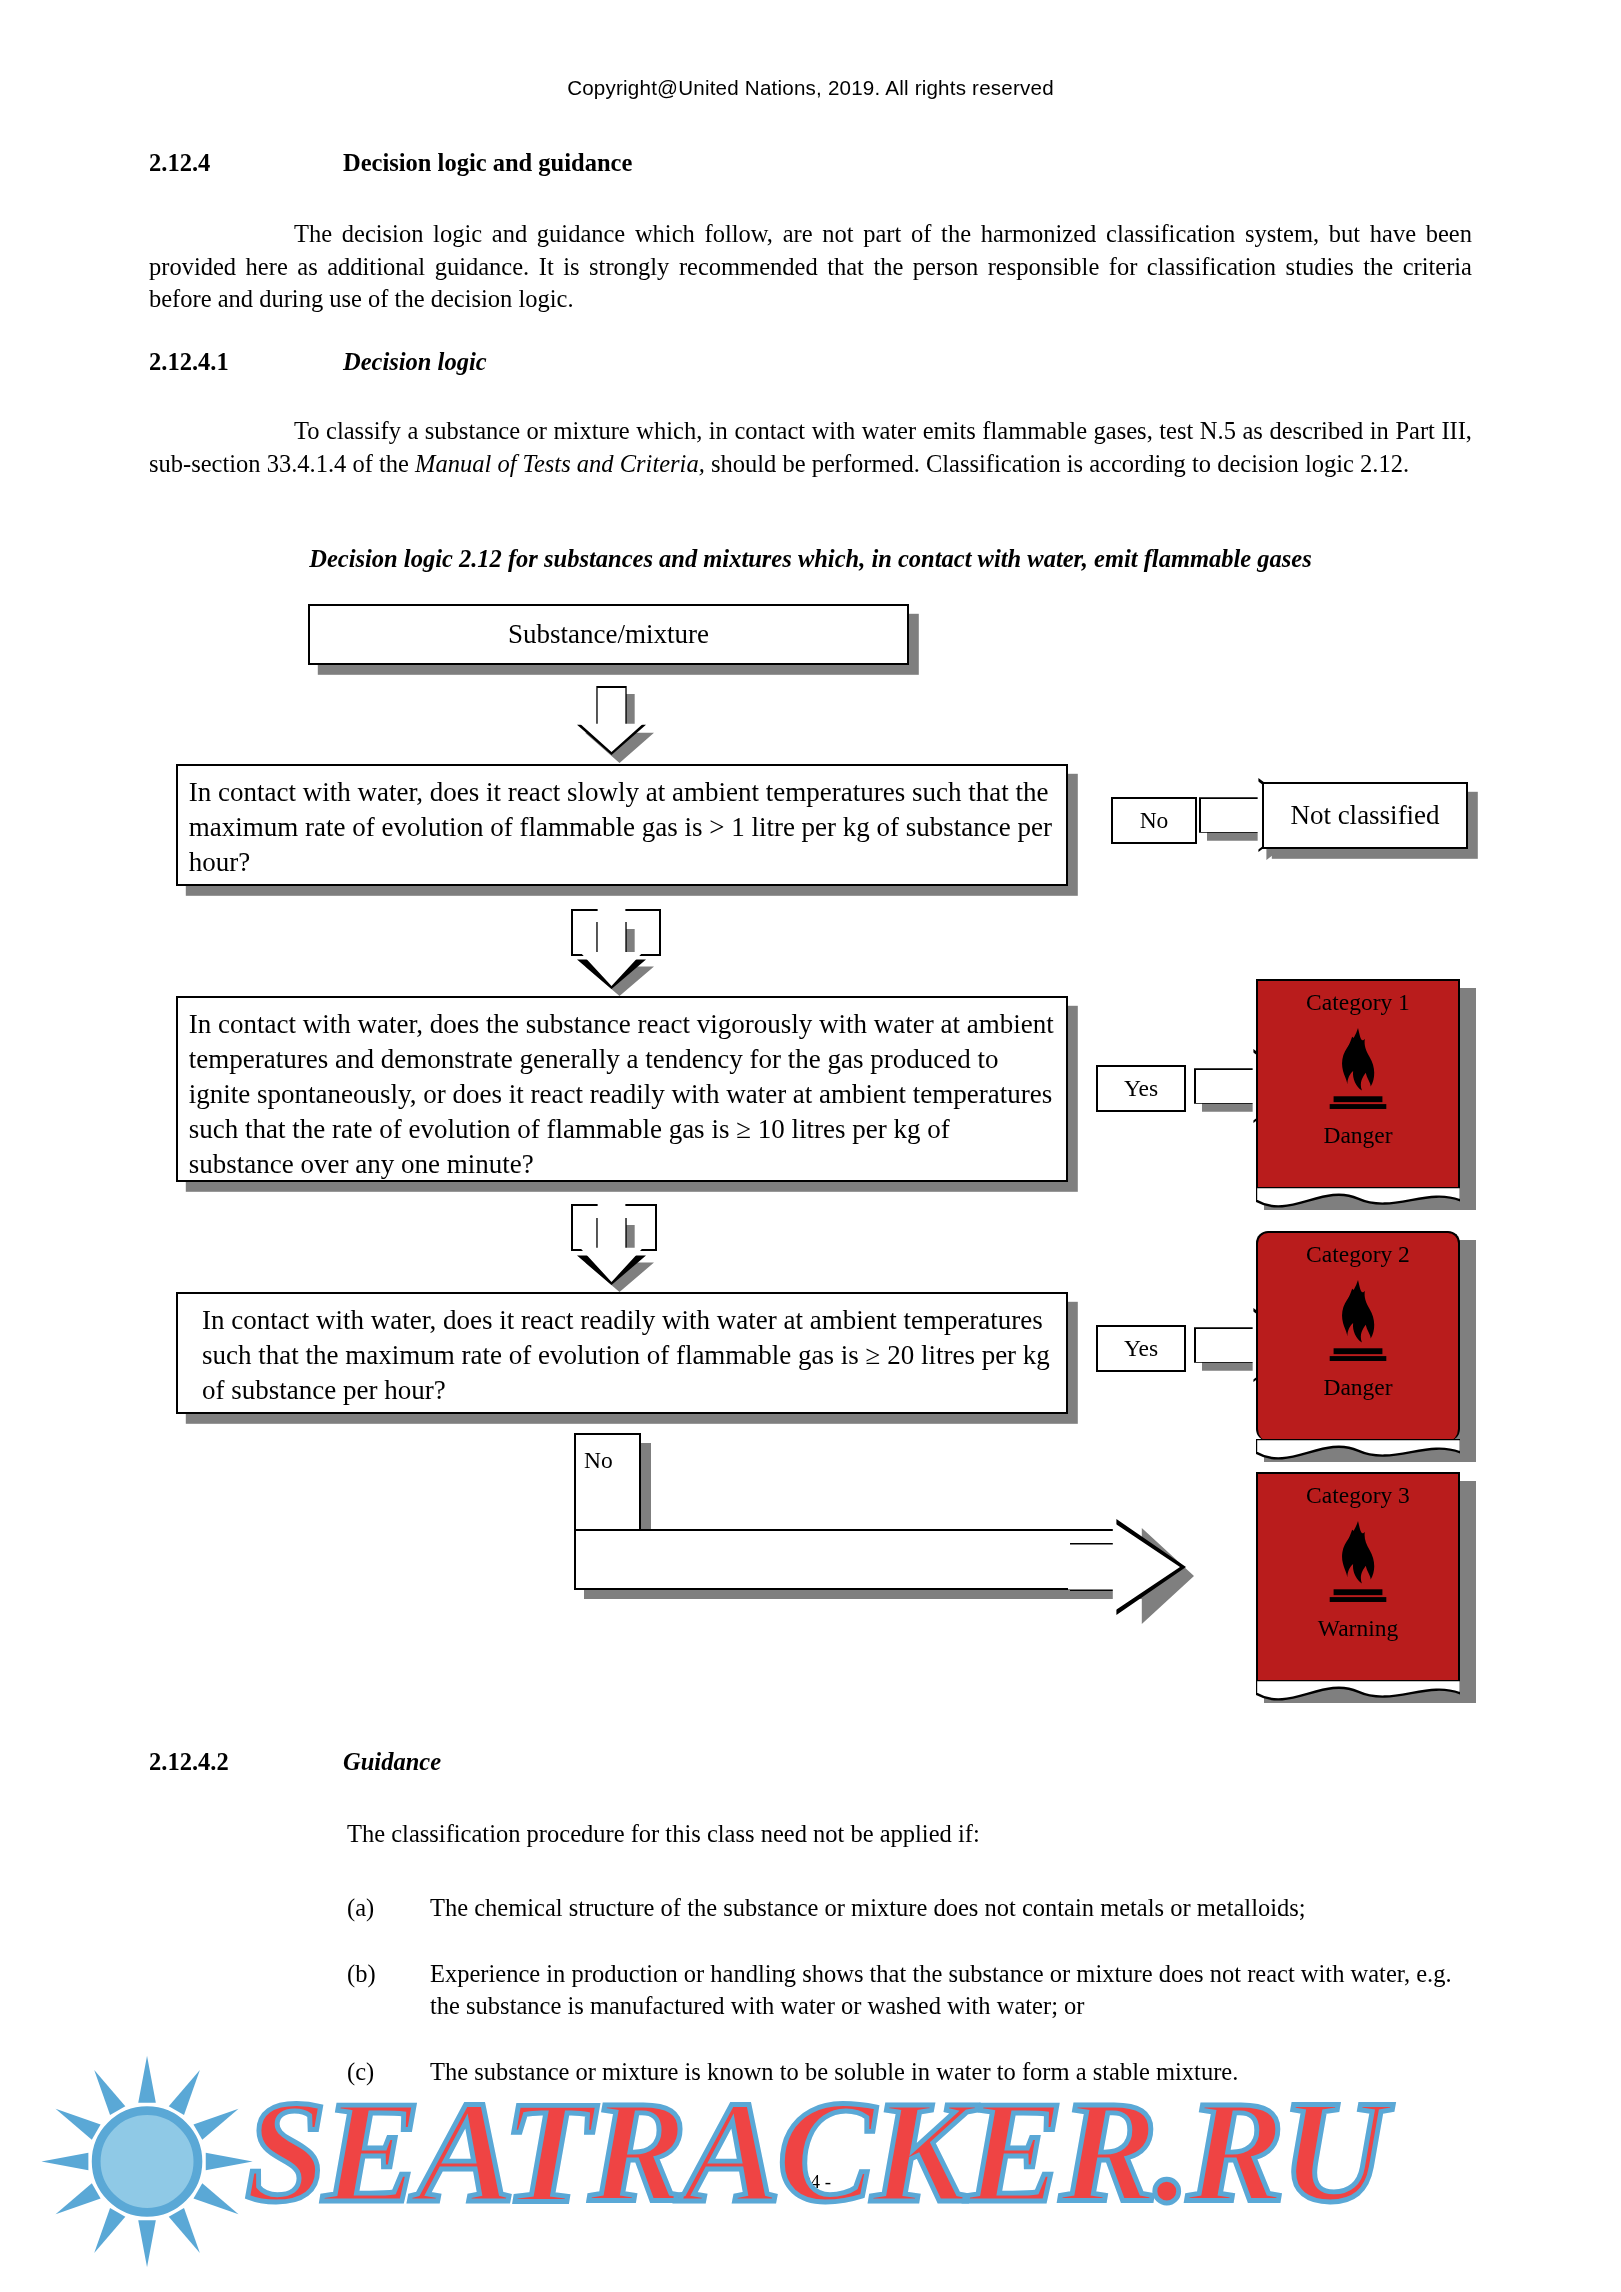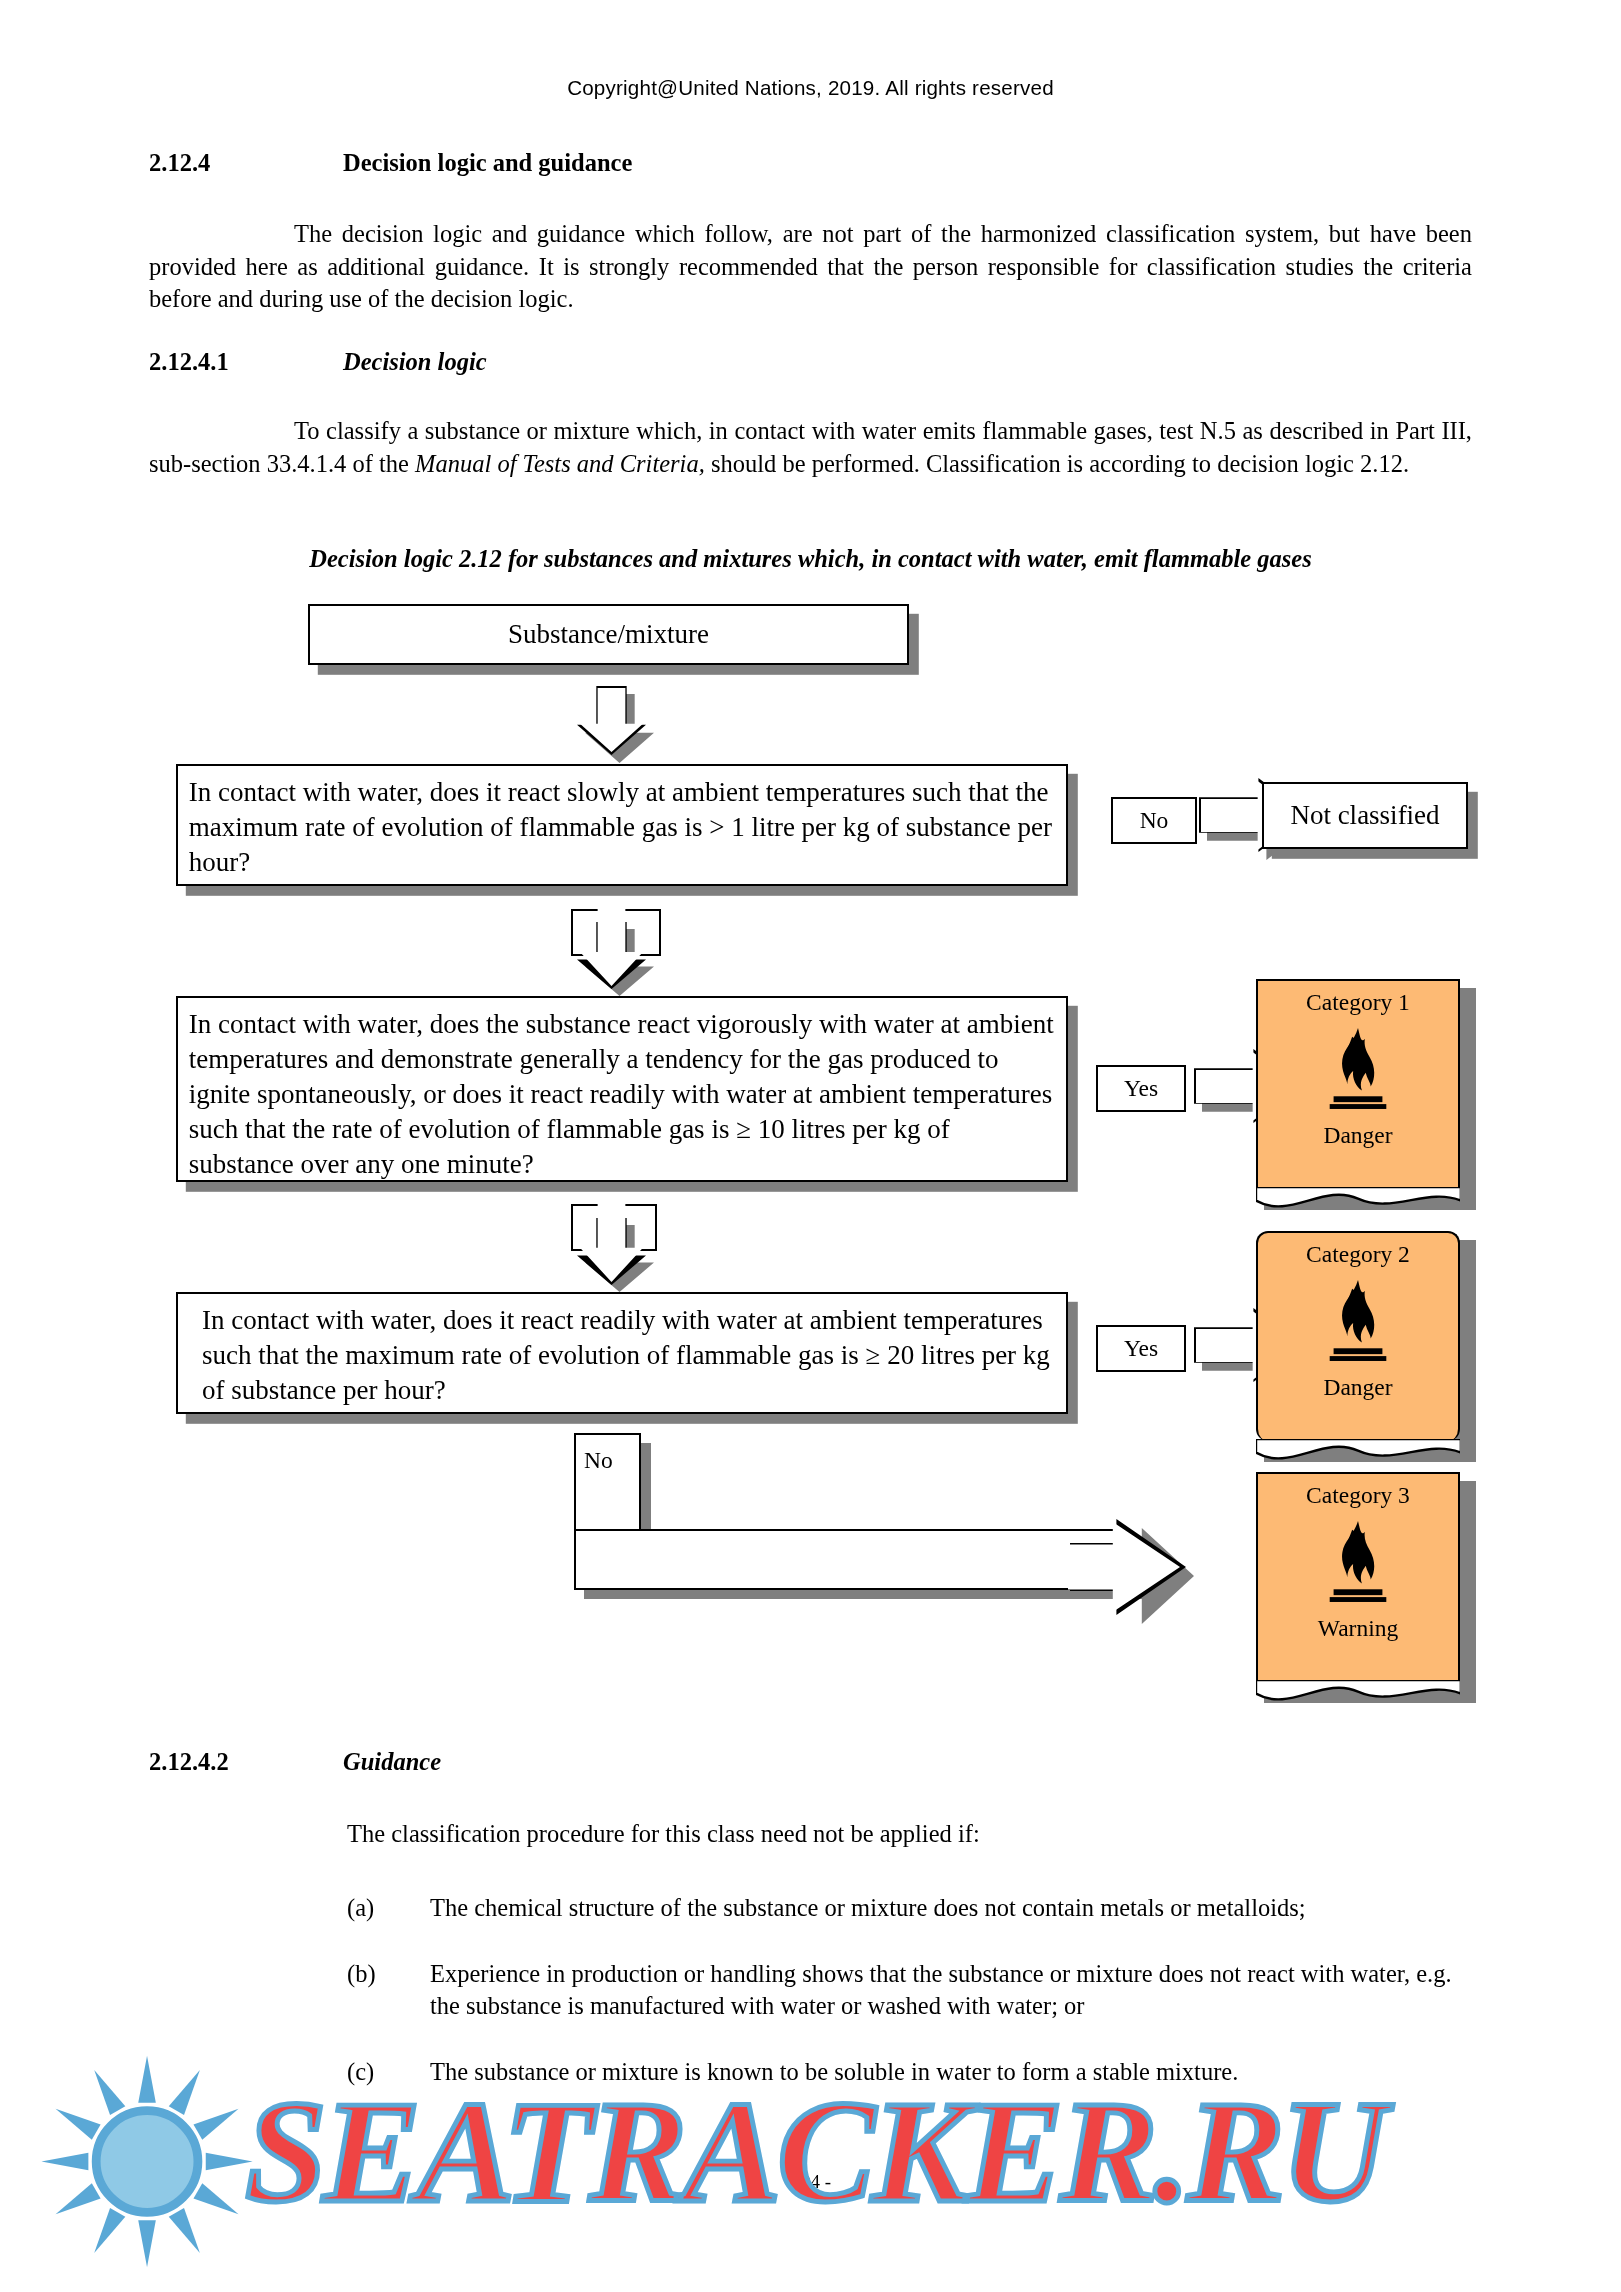--- a/index.html
+++ b/index.html
@@ -105,21 +105,21 @@
     clip-path: polygon(0 26%, 55% 26%, 55% 0, 100% 50%, 55% 100%, 55% 74%, 0 74%);
   }
 
   
   .elbow { position:absolute; }
   .elbow .seg { position:absolute; background:#fff; border:2.5px solid #000; box-sizing:border-box;}
   .elbow-shadow { position:absolute; background:#7f7f7f; }
 
   
   .cat {
-    position:absolute; background:#fdba74;
+    position:absolute; background:#b91c1c;
     border:2.5px solid #000; border-bottom:none;
     box-sizing:border-box;
     display:flex; flex-direction:column; align-items:center;
     font-size:23.5px;
   }
   .cat .cat-title { margin-top:7.8px; }
   .cat .cat-sig { margin-top:3.9px; }
   .cat-wave { position:absolute; left:-2.5px; width:calc(100% + 4.9px); height:33px; }
   .cat-shadow { position:absolute; background:#7f7f7f; }
 

